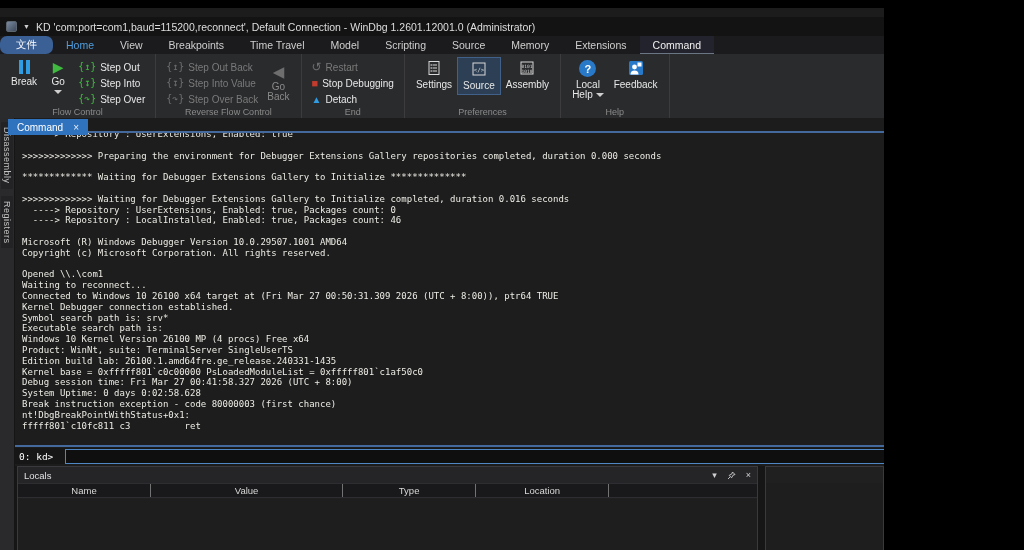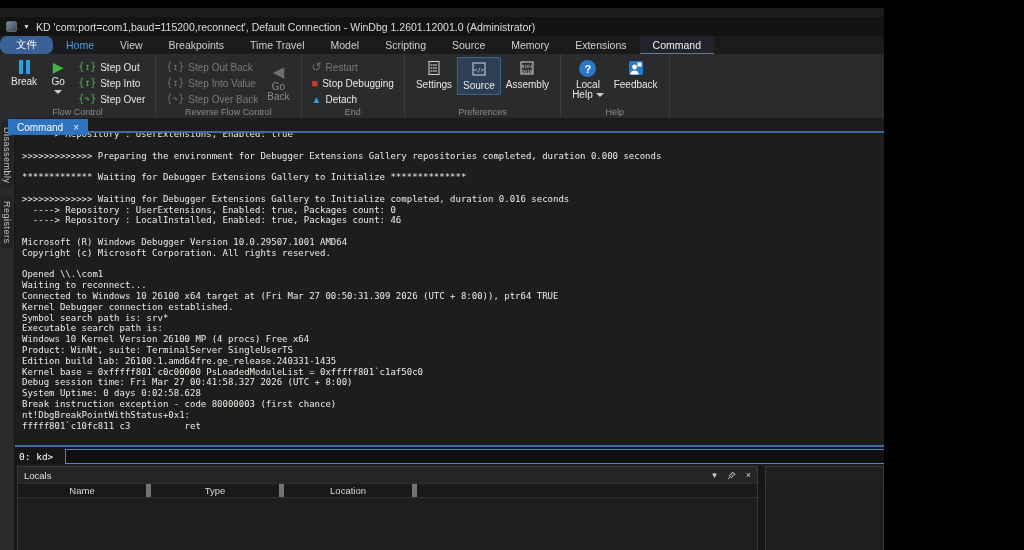--- a/index.html
+++ b/index.html
@@ -75,21 +75,21 @@
 
   
   .dock { position:absolute; top:458px; left:15px; right:0; bottom:0; background:#161616; }
   .panel { position:absolute; top:0; bottom:0; background:#202020; border:1px solid #3a3a3e; }
   .panel-locals { left:2px; width:741px; }
   .panel-threads { left:750px; right:0; }
   .panel-hd { height:16px; background:#252528; display:flex; align-items:center; padding:0 6px; font-size:9.5px; color:#e0e0e0; }
   .panel-hd .sp { flex:1; }
   .hd-ico { color:#cfcfcf; font-size:9px; margin-left:10px; }
   .colrow { height:15px; background:#19191b; display:flex; font-size:9.5px; color:#d8d8d8; border-top:1px solid #2e2e32; border-bottom:1px solid #2e2e32; }
-  .colcell { display:flex; align-items:center; justify-content:center; border-right:5px solid #737373; }
+  .colcell { display:flex; align-items:center; justify-content:center; border-right:1px solid #737373; }
   .c0{width:18%;} .c1{width:26%;} .c2{width:18%;text-align:right;} .c3{width:18%;} .c4{width:20%; border-right:none;}
   .panel-body { position:absolute; top:32px; left:0; right:0; bottom:0; background:#1e1e1e; }
   .panel-threads .panel-body { top:16px; }
 
   svg { display:block; }
 </style>
 </head>
 <body>
 
 <div class="screen">
@@ -304,20 +304,21 @@
         <span class="hd-ico">
           <svg width="9" height="9" viewBox="0 0 9 9">
               <path d="M5.5 1 L8 3.5 L6 4.2 L4.6 6.8 L2.2 4.4 L4.8 3 Z" fill="none" stroke="#cfcfcf" stroke-width="0.9"></path>
               <line x1="3" y1="6" x2="1" y2="8" stroke="#cfcfcf" stroke-width="0.9"></line>
             </svg>
         </span>
         <span class="hd-ico">×</span>
       </div>
       <div class="colrow">
         <span class="colcell c0">Name</span>
+        <span class="colcell c1">Value</span>
         <span class="colcell c2">Type</span>
         <span class="colcell c3">Location</span>
         <span class="colcell c4"></span>
       </div>
       <div class="panel-body"></div>
     </div>
 
     <div class="panel panel-threads">
       <div class="panel-body"></div>
     </div>

